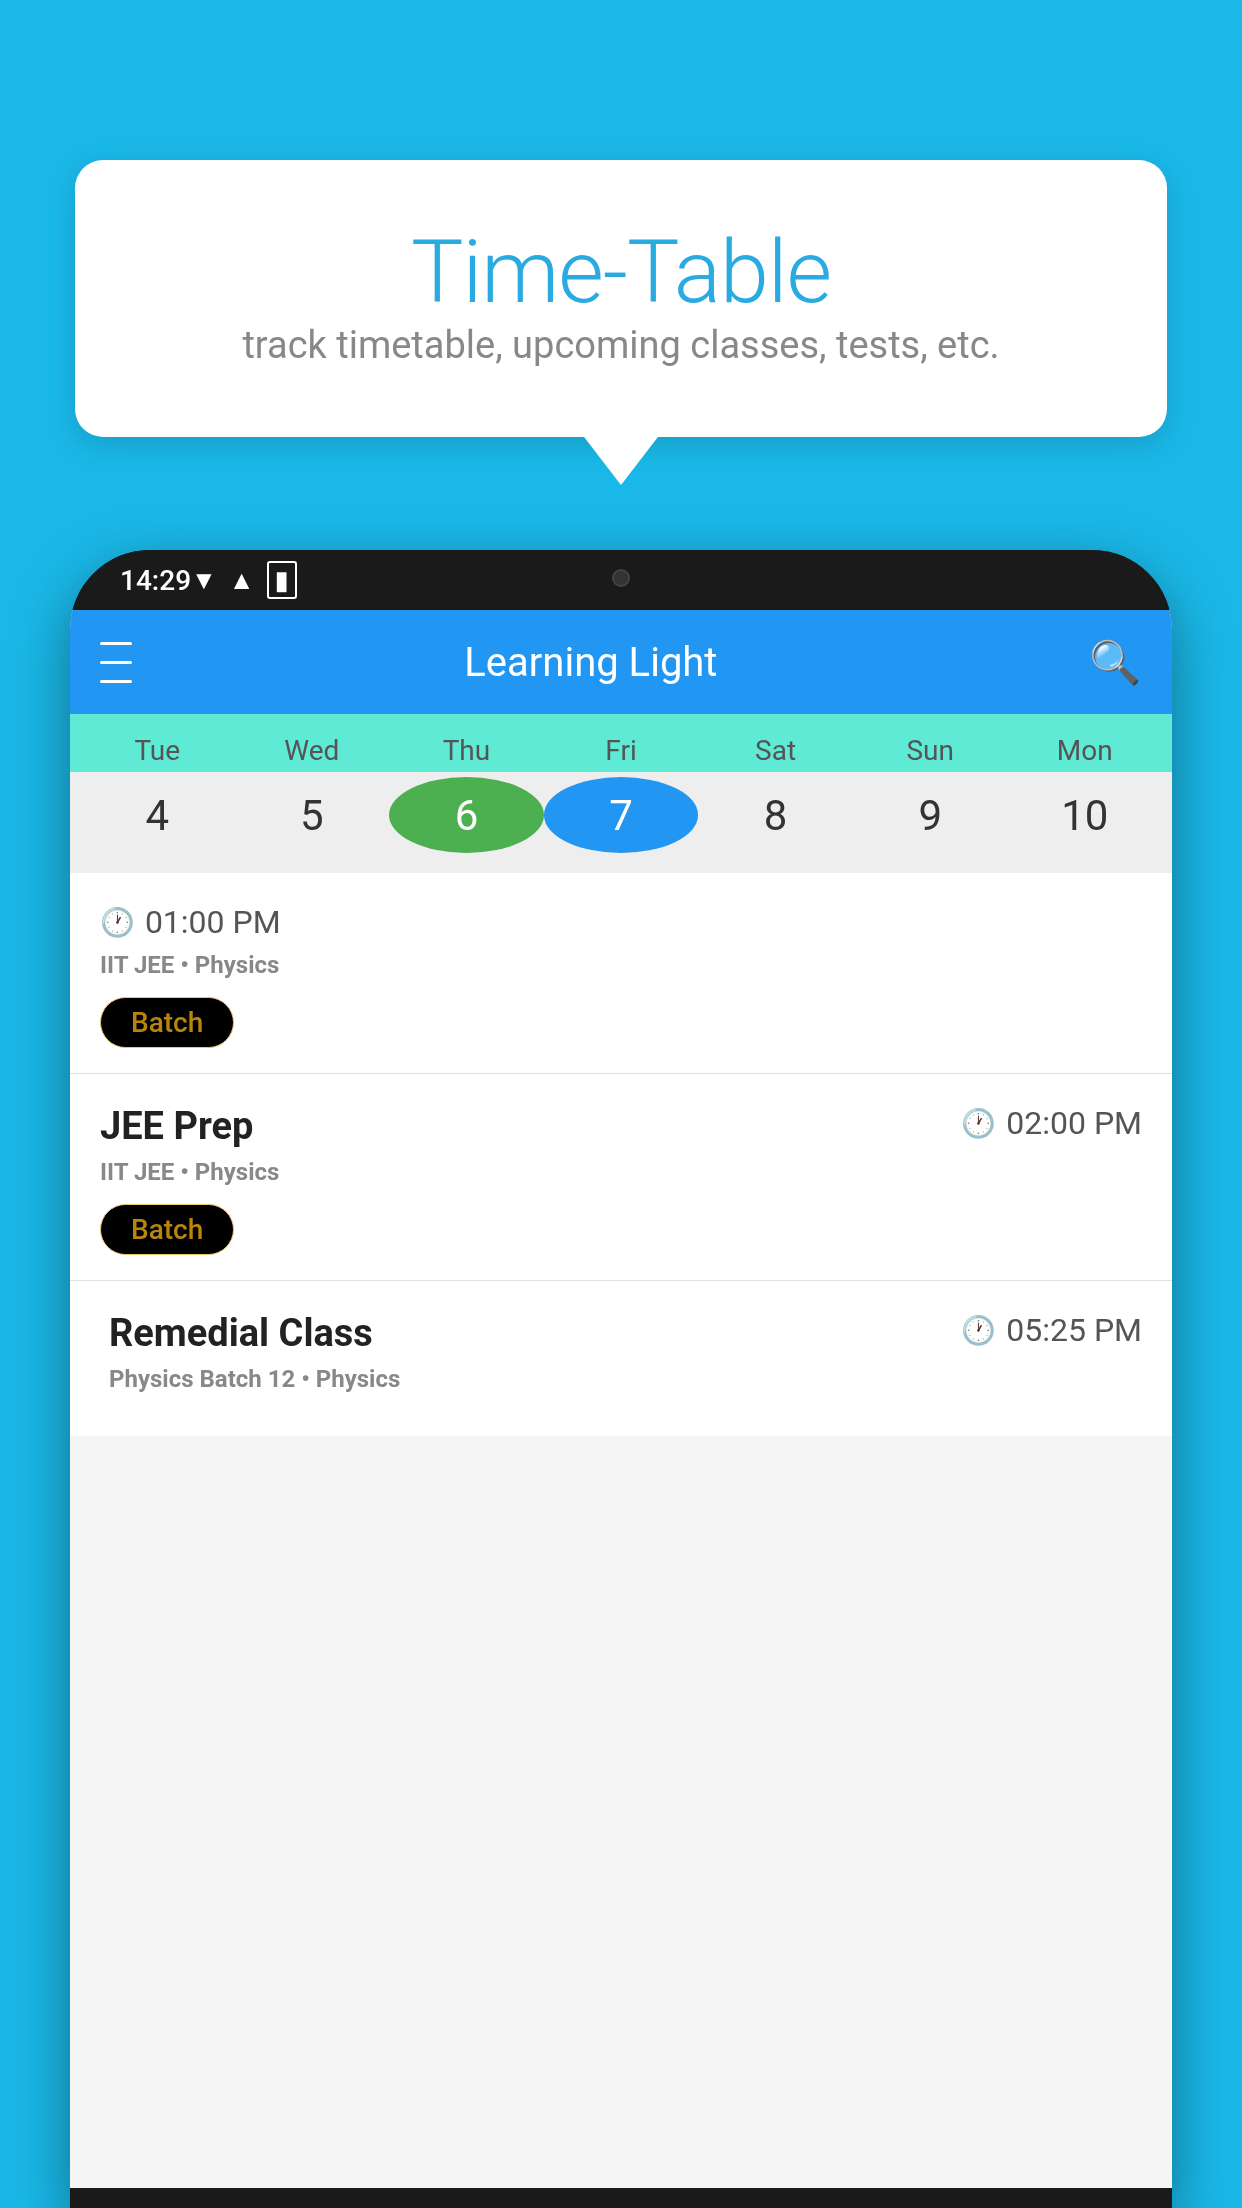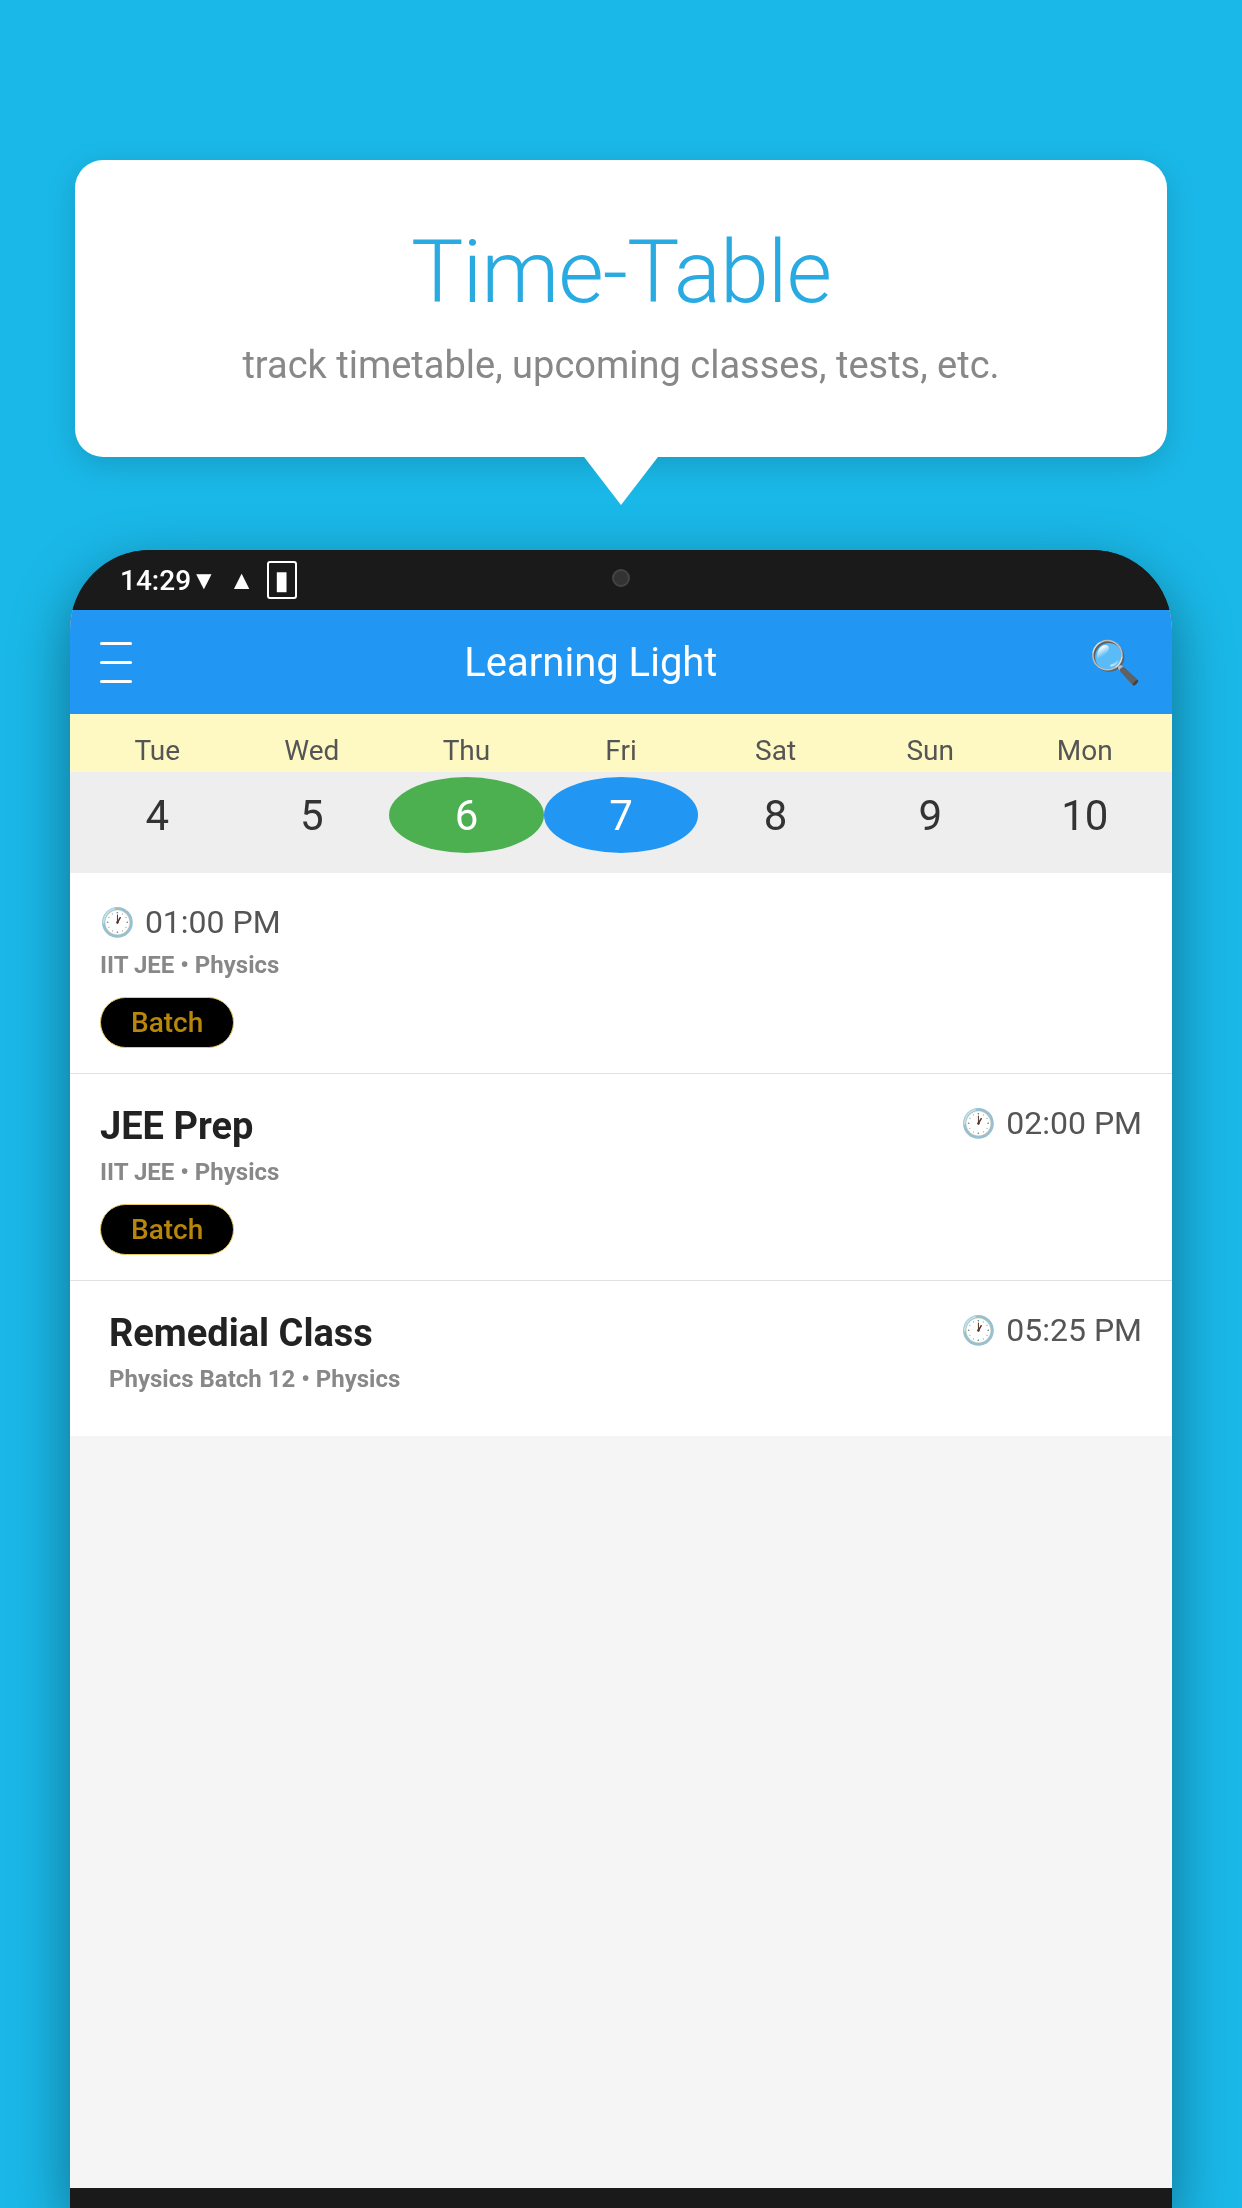--- a/index.html
+++ b/index.html
@@ -37,21 +37,20 @@
       height: 0;
       border-left: 40px solid transparent;
       border-right: 40px solid transparent;
       border-top: 52px solid white;
     }
 
     .tooltip-title {
       font-size: 88px;
       font-weight: 300;
       color: #29abe2;
-      margin-bottom: 20px;
       letter-spacing: -1px;
     }
 
     .tooltip-subtitle {
       font-size: 38px;
       color: #888;
       font-weight: 400;
     }
 
     
@@ -140,21 +139,21 @@
     }
 
     
     .calendar-week {
       background: #eeeeee;
       padding: 0;
     }
 
     .day-names-row {
       display: flex;
-      background: #fef9c3;
+      background: #5eead4;
       padding: 20px 10px 5px 10px;
     }
 
     .day-name {
       flex: 1;
       text-align: center;
       font-size: 28px;
       color: #555;
       font-weight: 400;
     }

